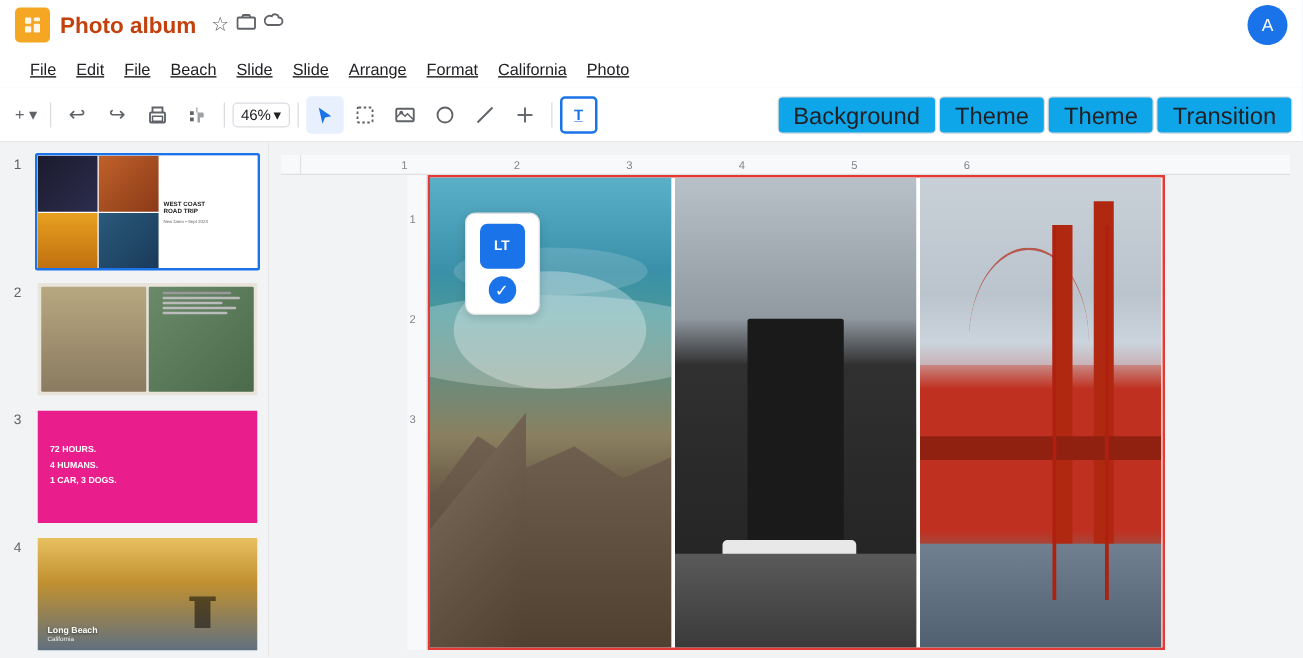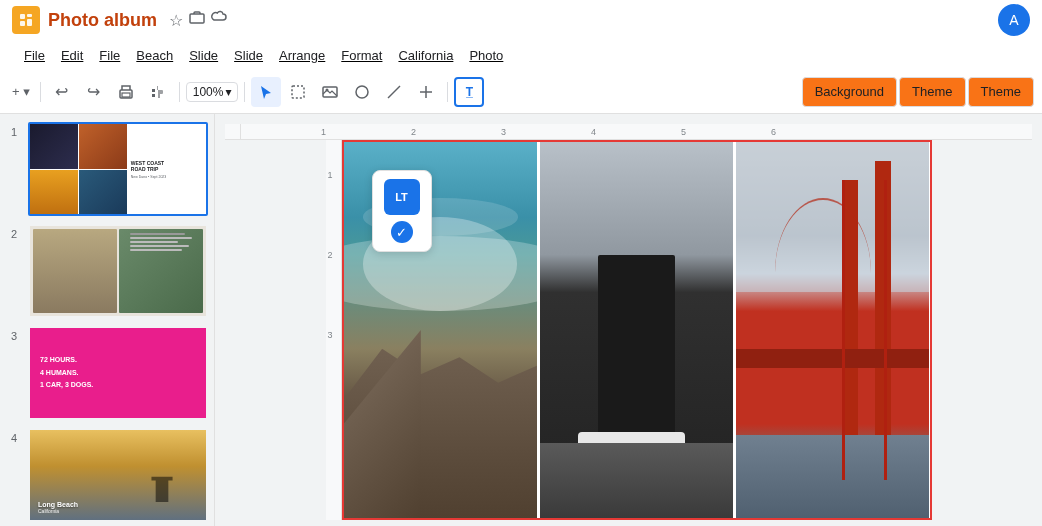--- a/index.html
+++ b/index.html
@@ -76,22 +76,22 @@
       border: none; background: transparent;
     }
     .toolbar-separator {
       width: 1px; height: 20px; background: #dadce0; margin: 0 4px;
     }
     .toolbar-spacer { flex: 1; }
     .toolbar-action-btn {
       padding: 5px 12px;
       border-radius: 4px;
       border: 1px solid #dadce0;
-      background: #f97316;
-      font-size: 13px;
+      background: #0ea5e9;
+      font-size: 19px;
       color: #202124;
       cursor: pointer;
       height: 30px;
     }
 
     
     .main-layout {
       display: flex;
       height: calc(526px - 40px - 30px - 44px);
       background: #f1f3f4;
@@ -376,21 +376,21 @@
       </svg>
   </button>
   <button class="toolbar-btn">
     <svg width="18" height="18" viewBox="0 0 18 18">
         <path d="M3 14h3v-3H3v3zM3 9h3V6H3v3z" fill="#5f6368"></path>
         <path d="M8 3v4h5a1 1 0 011 1v2a1 1 0 01-1 1h-2v4h-2V3h-1z" fill="#5f6368" opacity="0.6"></path>
       </svg>
   </button>
   <div class="toolbar-separator"></div>
   <div class="zoom-control">
-    <span>100%</span>
+    <span>46%</span>
     <span>▾</span>
   </div>
   <div class="toolbar-separator"></div>
   <button class="toolbar-btn" style="background:#e8f0fe;">
     <svg width="16" height="16" viewBox="0 0 16 16">
         <path d="M3 2l10 7-5 1-2 5z" fill="#1a73e8"></path>
       </svg>
   </button>
   <button class="toolbar-btn">
     <svg width="16" height="16" viewBox="0 0 16 16">
@@ -419,20 +419,21 @@
         <line x1="8" y1="2" x2="8" y2="14" stroke="#5f6368" stroke-width="1.5"></line>
         <line x1="2" y1="8" x2="14" y2="8" stroke="#5f6368" stroke-width="1.5"></line>
       </svg>
   </button>
   <div class="toolbar-separator"></div>
   <button class="toolbar-btn" style="border: 2px solid #1a73e8; color:#1a73e8; font-size:12px; font-weight:bold;">T̲</button>
   <div class="toolbar-spacer"></div>
   <button class="toolbar-action-btn">Background</button>
   <button class="toolbar-action-btn">Theme</button>
   <button class="toolbar-action-btn">Theme</button>
+  <button class="toolbar-action-btn">Transition</button>
 </div>
 
 <div class="main-layout">
 
   <div class="slide-panel">
 
     <div class="slide-item">
       <span class="slide-number">1</span>
       <div class="slide-thumb selected">
         <div class="slide-thumb-inner">

